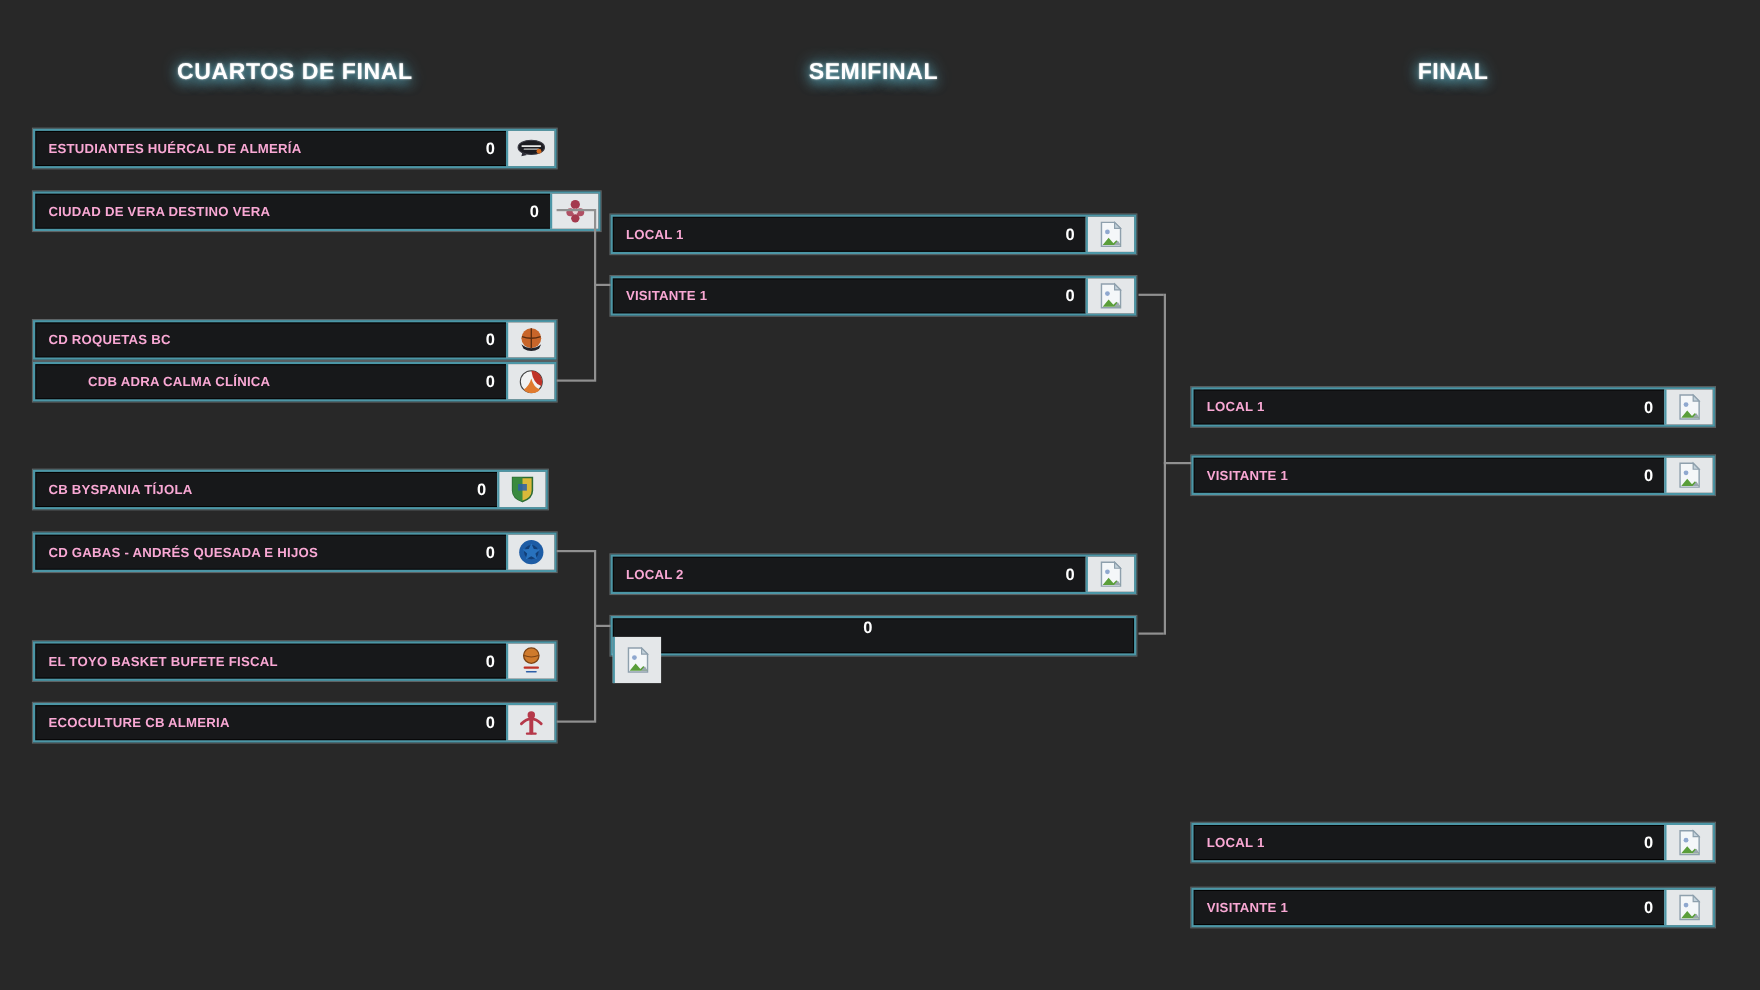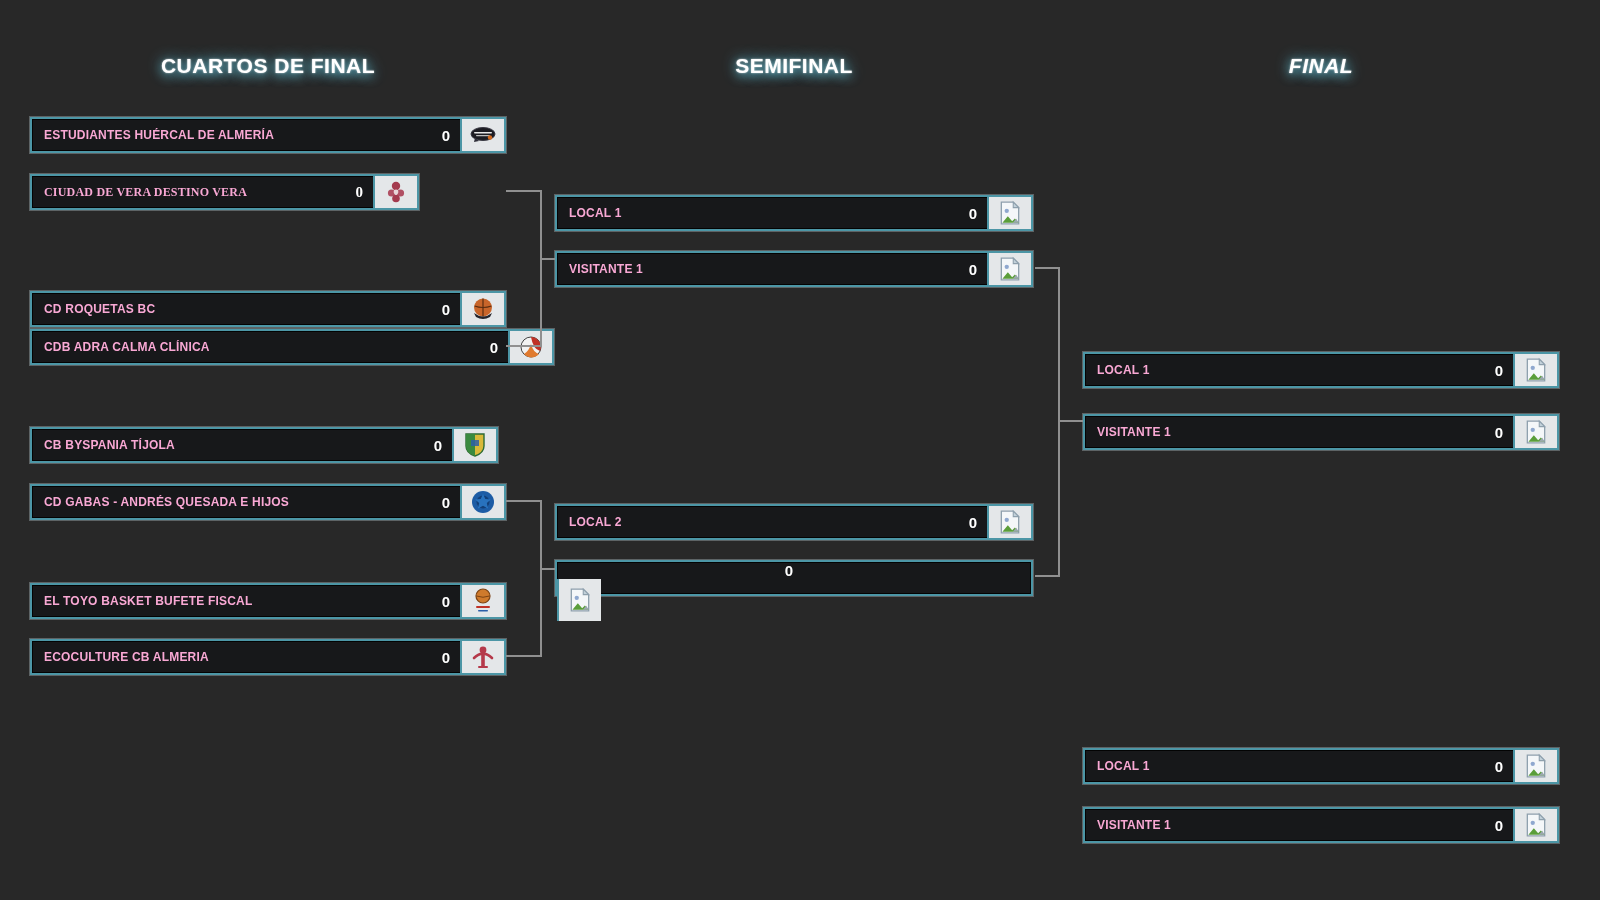--- a/index.html
+++ b/index.html
@@ -38,37 +38,37 @@
   .conn.h{height:2px;}
   .conn.v{width:2px;}
 </style>
 </head>
 <body>
 
 <div id="stage">
 
   <div class="round-header" style="left:30px;width:476px;">CUARTOS DE FINAL</div>
   <div class="round-header" style="left:555px;width:478px;">SEMIFINAL</div>
-  <div class="round-header" style="left:1083px;width:476px;font-style:italic;">FINAL</div>
+  <div class="round-header" style="left:1083px;width:476px;">FINAL</div>
 
   <div class="team-box" style="left:30px;top:117px;width:476px;">
     <span class="team-name">ESTUDIANTES HUÉRCAL DE ALMERÍA</span>
     <span class="team-score">0</span>
     <span class="logo-cell">
       <svg width="28" height="26" viewBox="0 0 28 26">
         <ellipse cx="14" cy="12" rx="12" ry="6.5" fill="#1c1c22" stroke="#3a3a44" stroke-width="1"></ellipse>
         <rect x="5" y="10" width="18" height="1.6" fill="#e8e8e8" rx="0.8"></rect>
         <rect x="7" y="13" width="14" height="1.2" fill="#bdbdbd" rx="0.6"></rect>
         <circle cx="21" cy="15.5" r="2.2" fill="#d2691e"></circle>
         <path d="M6 16 l4 3 l-5 1 z" fill="#2e2e38"></path>
       </svg>
     </span>
   </div>
 
-  <div class="team-box" style="left:30px;top:174px;width:389px;font-family:Liberation Serif, serif;">
+  <div class="team-box" style="left:30px;top:174px;width:516px;">
     <span class="team-name">CIUDAD DE VERA DESTINO VERA</span>
     <span class="team-score">0</span>
     <span class="logo-cell">
       <svg width="24" height="26" viewBox="0 0 24 26">
         <circle cx="12" cy="7" r="4.2" fill="#a43a4e"></circle>
         <circle cx="7.5" cy="14" r="3.6" fill="#b05064"></circle>
         <circle cx="16.5" cy="14" r="3.6" fill="#b05064"></circle>
         <circle cx="12" cy="19.5" r="3.8" fill="#a43a4e"></circle>
         <circle cx="12" cy="13" r="2.4" fill="#e8d5d8"></circle>
       </svg>
@@ -81,21 +81,21 @@
     <span class="logo-cell">
       <svg width="26" height="26" viewBox="0 0 26 26">
         <circle cx="13" cy="11.5" r="9" fill="#c8652a"></circle>
         <path d="M4.5 10 q8.5 3 17 0" stroke="#5a2c10" stroke-width="1.2" fill="none"></path>
         <path d="M13 2.5 v18" stroke="#5a2c10" stroke-width="1.2"></path>
         <path d="M4 17 q9 7 18 0 l-2 4 q-7 4 -14 0 z" fill="#23232a"></path>
       </svg>
     </span>
   </div>
 
-  <div class="team-box" style="left:30px;top:329px;width:524px;">
+  <div class="team-box" style="left:30px;top:329px;width:476px;padding-left:36px;">
     <span class="team-name">CDB ADRA CALMA CLÍNICA</span>
     <span class="team-score">0</span>
     <span class="logo-cell">
       <svg width="26" height="26" viewBox="0 0 26 26">
         <circle cx="13" cy="13" r="10" fill="#f2f2f2" stroke="#444" stroke-width="1"></circle>
         <path d="M13 3 a10 10 0 0 1 9 14 q-7 -2 -9 -14 z" fill="#c03227"></path>
         <path d="M6 20 q5 -3 7 -10 q2 8 8 10 a10 10 0 0 1 -15 0 z" fill="#e07a2e"></path>
       </svg>
     </span>
   </div>

